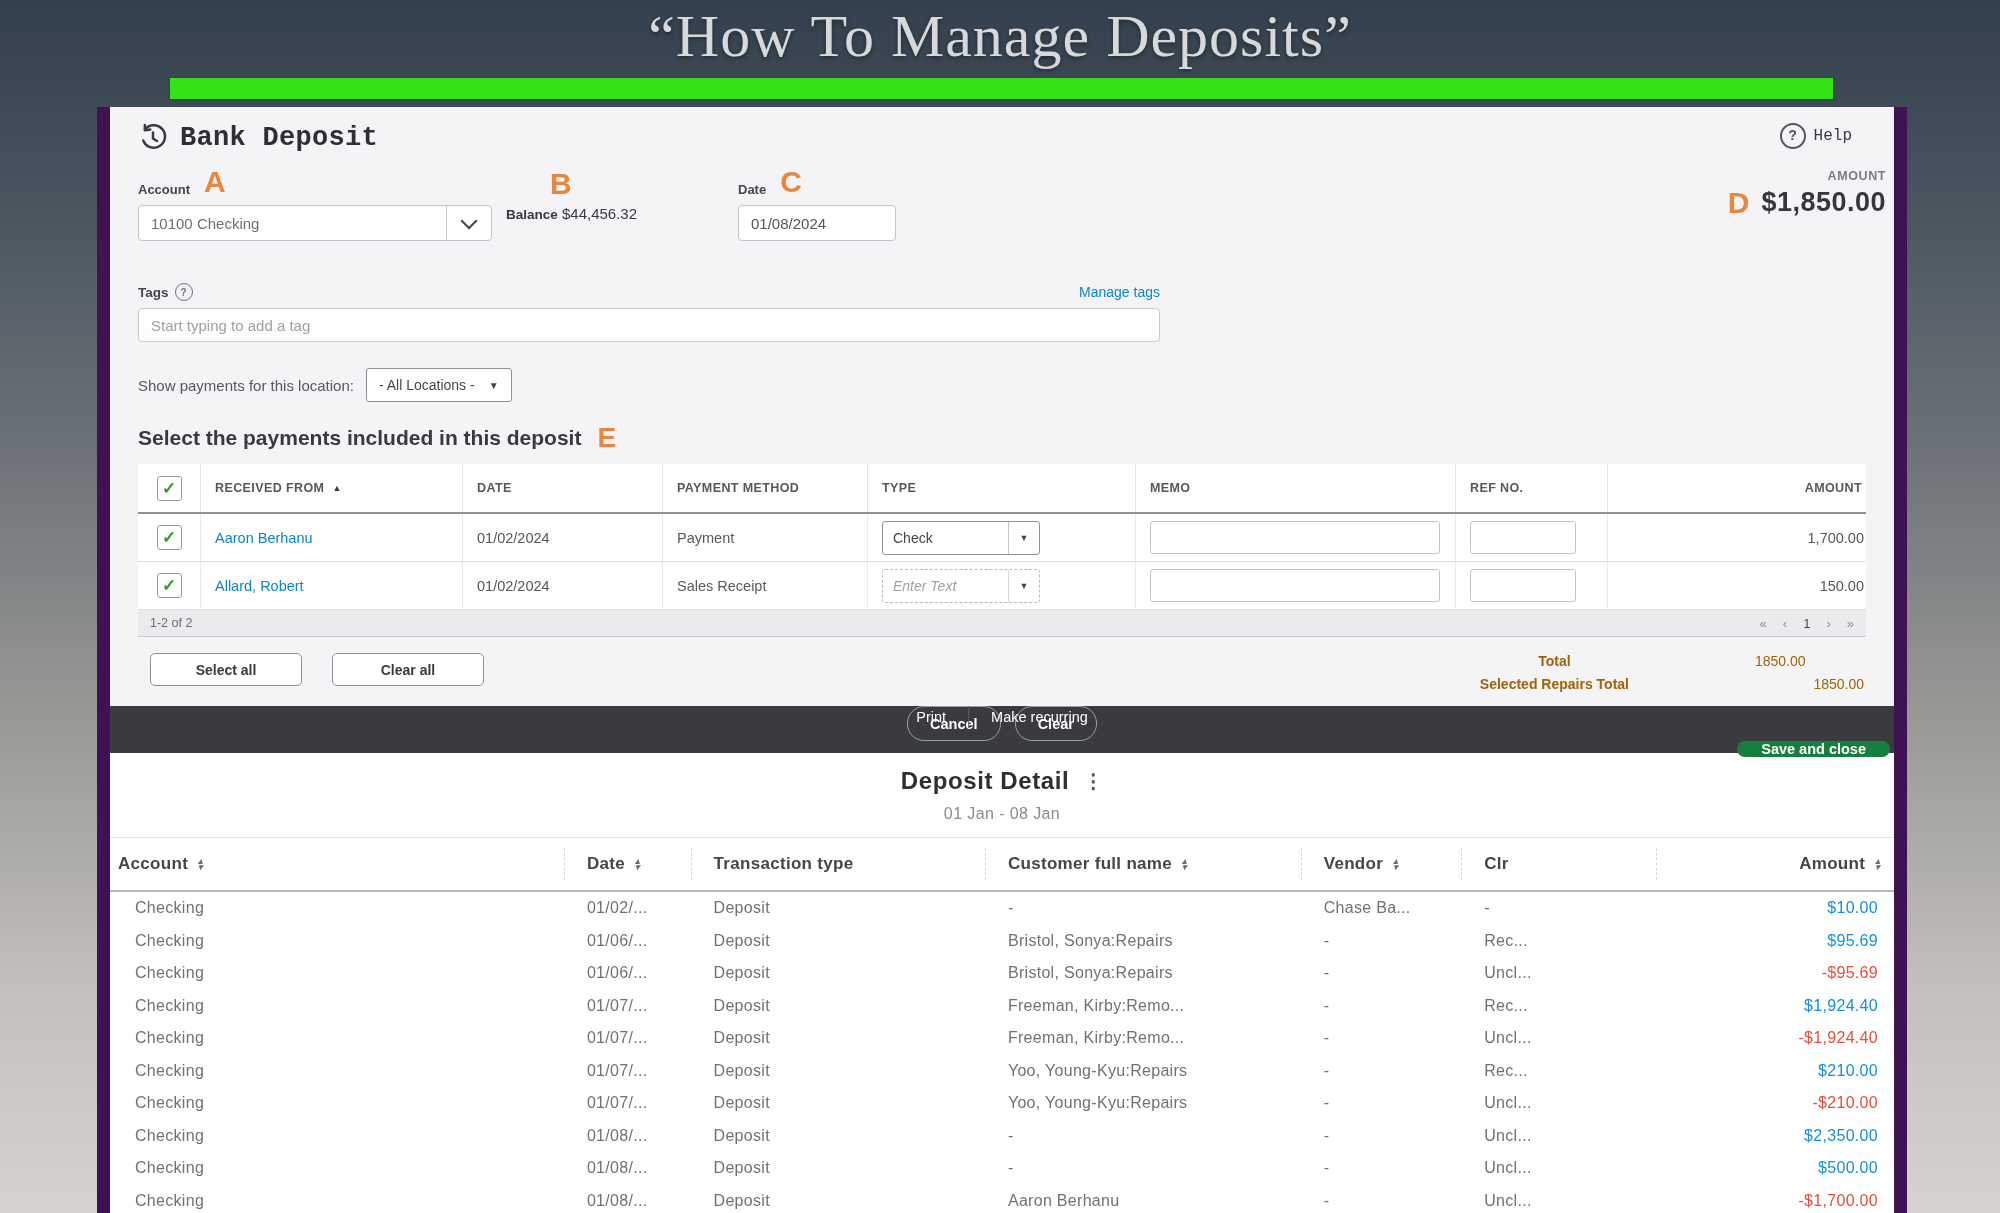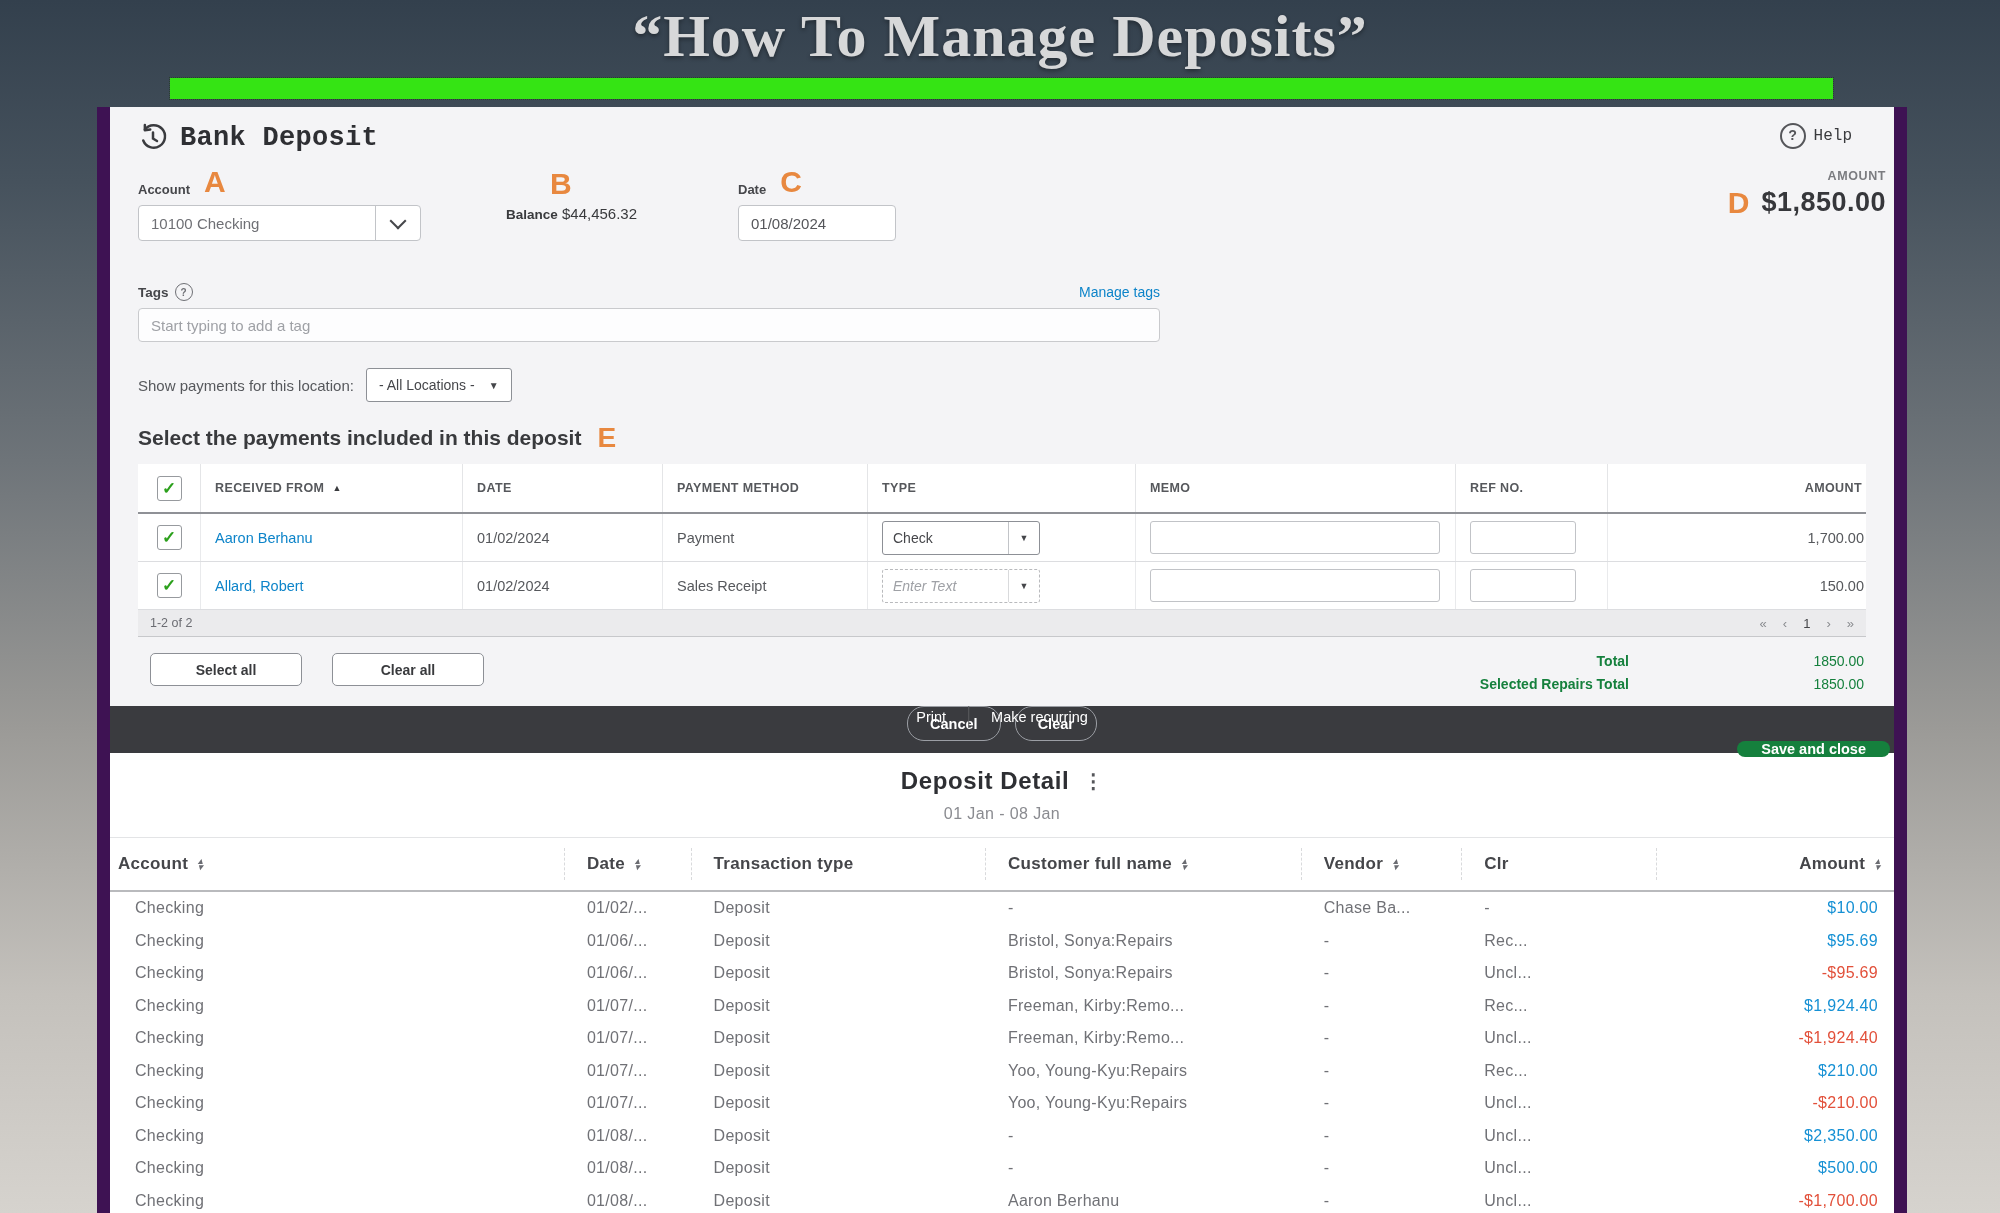--- a/index.html
+++ b/index.html
@@ -1,40 +1,40 @@
 <!DOCTYPE html>
 <html><head>
 <meta charset="utf-8">
 <style>
   html,body{margin:0;padding:0;background:#9a9a98;font-family:"Liberation Sans",sans-serif;}
   .slide{position:relative;width:2000px;height:1213px;overflow:hidden;
     background:linear-gradient(180deg,#33404d 0%,#46525d 15%,#6e7479 38%,#9b9a97 60%,#c4c1bc 82%,#d6d3ce 100%);}
   
   .slide-title{position:absolute;top:2px;left:0;width:100%;text-align:center;
-    font-family:"Liberation Serif",serif;font-weight:bold;font-size:60px;color:#d7d8d9;
+    font-family:"Liberation Serif",serif;font-weight:normal;font-size:60px;color:#d7d8d9;
     text-shadow:0 2px 4px rgba(0,0,0,.4);letter-spacing:1px;}
   .green-bar{position:absolute;left:170px;top:78px;width:1663px;height:21px;background:#35e414;
     outline:1px dotted rgba(25,60,15,.55);}
   
   .panel{position:absolute;left:97px;top:107px;width:1810px;bottom:-40px;box-sizing:border-box;
     border-left:13px solid #3e1253;border-right:13px solid #3e1253;background:#f4f4f6;overflow:hidden;}
   .apptop{padding:0 28px;}
   .apphead{display:flex;align-items:flex-start;padding-top:16px;font-family:Liberation Mono, monospace;}
   .apptitle{font-size:27px;font-weight:bold;color:#2e2f33;margin-left:12px;letter-spacing:.3px;}
   .helpwrap{margin-left:auto;display:flex;align-items:center;gap:8px;margin-right:14px;}
   .qcirc{display:inline-flex;align-items:center;justify-content:center;width:22px;height:22px;border:2px solid #55565a;
     border-radius:50%;font-size:14px;font-weight:bold;color:#55565a;}
   .helplbl{font-size:16px;color:#393a3d;}
   .oletter{color:#e8883f;font-weight:bold;font-size:30px;line-height:1;}
   
   .formrow{position:relative;height:104px;margin-top:10px;}
   .fgroup{position:absolute;top:0;}
   .flabelrow{display:flex;align-items:flex-end;gap:14px;height:34px;}
   .flabel{font-size:13px;font-weight:bold;color:#45464a;}
-  .selbox{margin-top:8px;display:flex;width:283px;height:36px;background:#fff;border:1px solid #c2c4c8;border-radius:4px;box-sizing:border-box;}
+  .selbox{margin-top:8px;display:flex;width:354px;height:36px;background:#fff;border:1px solid #c2c4c8;border-radius:4px;box-sizing:border-box;}
   .selval{flex:1;display:flex;align-items:center;padding-left:12px;font-size:15px;color:#6f7075;}
   .selchev{width:44px;border-left:1px solid #c2c4c8;display:flex;align-items:center;justify-content:center;}
   .chev{width:10px;height:10px;border-right:2px solid #45464a;border-bottom:2px solid #45464a;transform:rotate(45deg);margin-top:-4px;}
   .bgroup{left:368px;top:6px;}
   .bletter{margin-left:44px;}
   .balrow{margin-top:6px;font-size:15px;color:#393a3d;}
   .balrow b{font-size:13.5px;}
   .dgroup{left:600px;}
   .datebox{margin-top:8px;width:158px;height:36px;background:#fff;border:1px solid #c2c4c8;border-radius:4px;
     display:flex;align-items:center;padding-left:12px;box-sizing:border-box;font-size:15px;color:#55565a;}
@@ -88,21 +88,21 @@
   
   .pagrow{height:26px;background:#ebebed;display:flex;align-items:center;font-size:12.5px;color:#6b6c72;padding:0 12px;}
   .pager{margin-left:auto;display:flex;gap:16px;align-items:center;color:#8a8c90;font-size:13px;}
   .pager .pnum{color:#45464a;}
   .pager span{cursor:pointer;}
   .actrow{display:flex;margin-top:16px;padding-bottom:14px;}
   .btn-outline{height:31px;min-width:118px;border:1px solid #8d9096;border-radius:5px;background:#fff;font-size:14px;
     font-weight:bold;color:#393a3d;display:inline-flex;align-items:center;justify-content:center;cursor:pointer;padding:0 16px;}
   .leftbtns{display:flex;gap:30px;margin-left:12px;}
   .totals{margin-left:auto;display:flex;flex-direction:column;gap:7px;margin-right:2px;}
-  .totrow{display:flex;justify-content:flex-end;align-items:center;font-size:14px;color:#15803d;}
+  .totrow{display:flex;justify-content:center;align-items:center;font-size:14px;color:#a16207;}
   .totlab{font-weight:bold;}
   .totval{width:235px;text-align:right;}
   
   .footerbar{position:relative;height:47px;background:#3a3b3f;display:flex;align-items:center;padding:0 16px;flex-direction:column;}
   .pill{height:33px;border:1px solid #9b9ea4;border-radius:17px;background:transparent;color:#fff;font-size:14.5px;
     font-weight:bold;display:inline-flex;align-items:center;justify-content:center;padding:0 22px;cursor:pointer;}
   .fleft{display:flex;gap:14px;}
   .fcenter{position:absolute;left:50%;transform:translateX(-50%);display:flex;align-items:center;gap:22px;color:#fff;font-size:14.5px;}
   .fcenter .fdiv{width:1px;height:22px;background:#5c5d60;}
   .fcenter span{cursor:pointer;}

